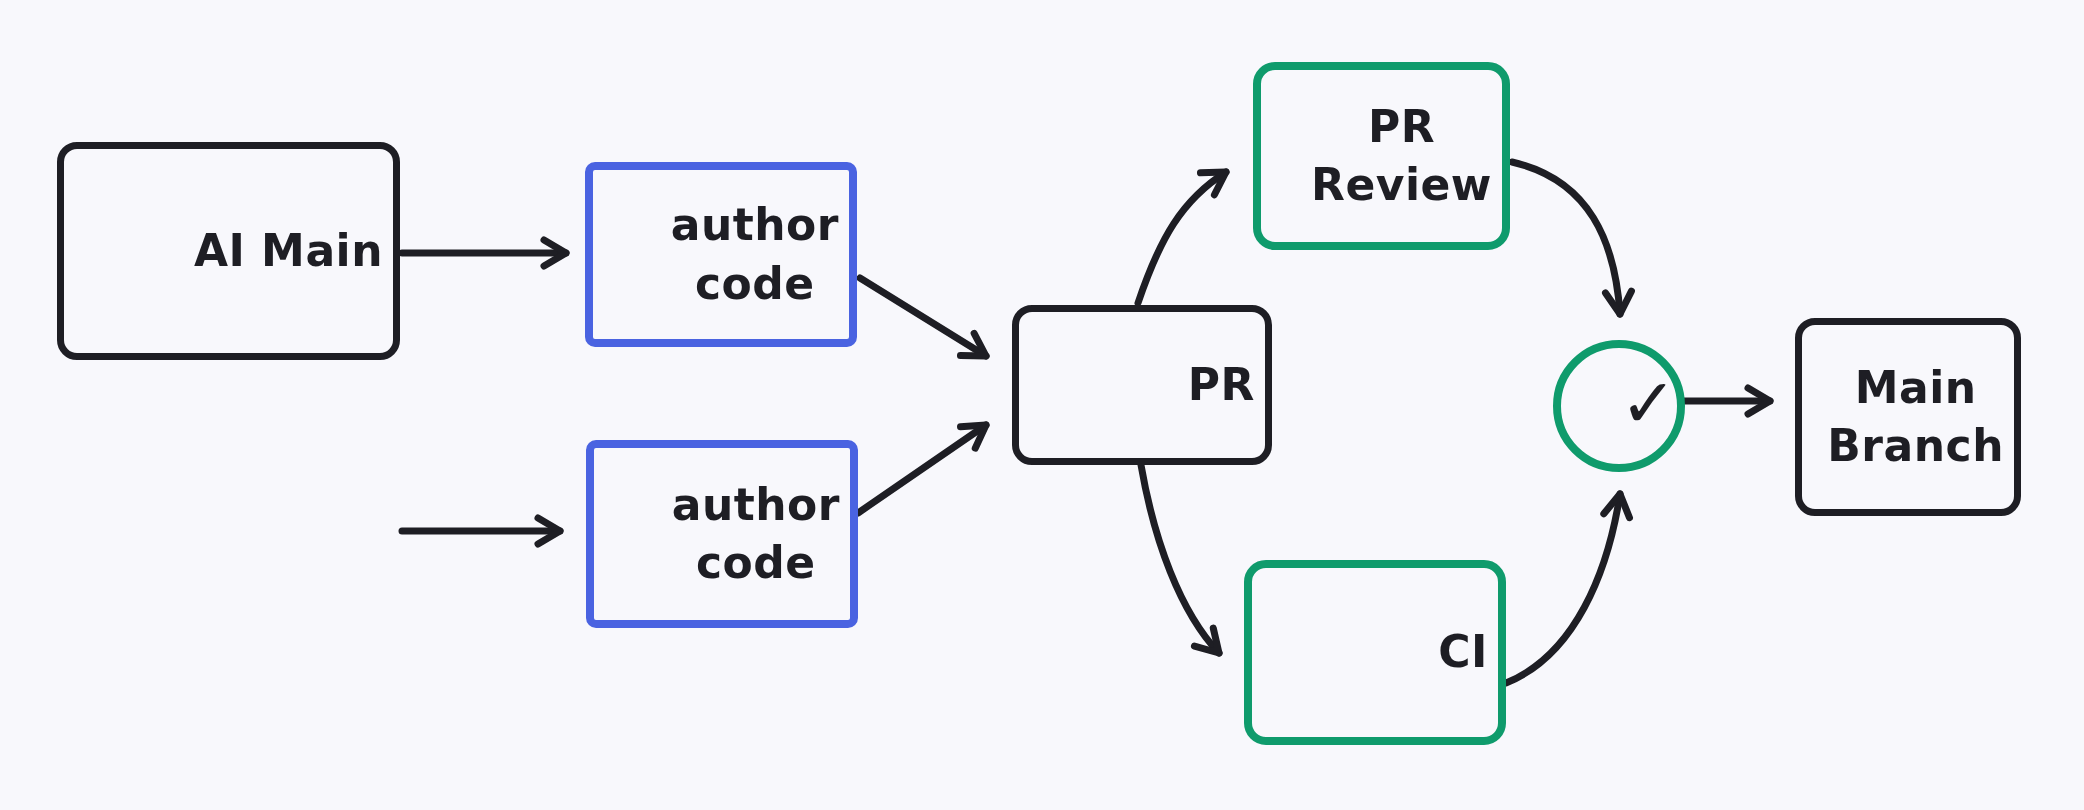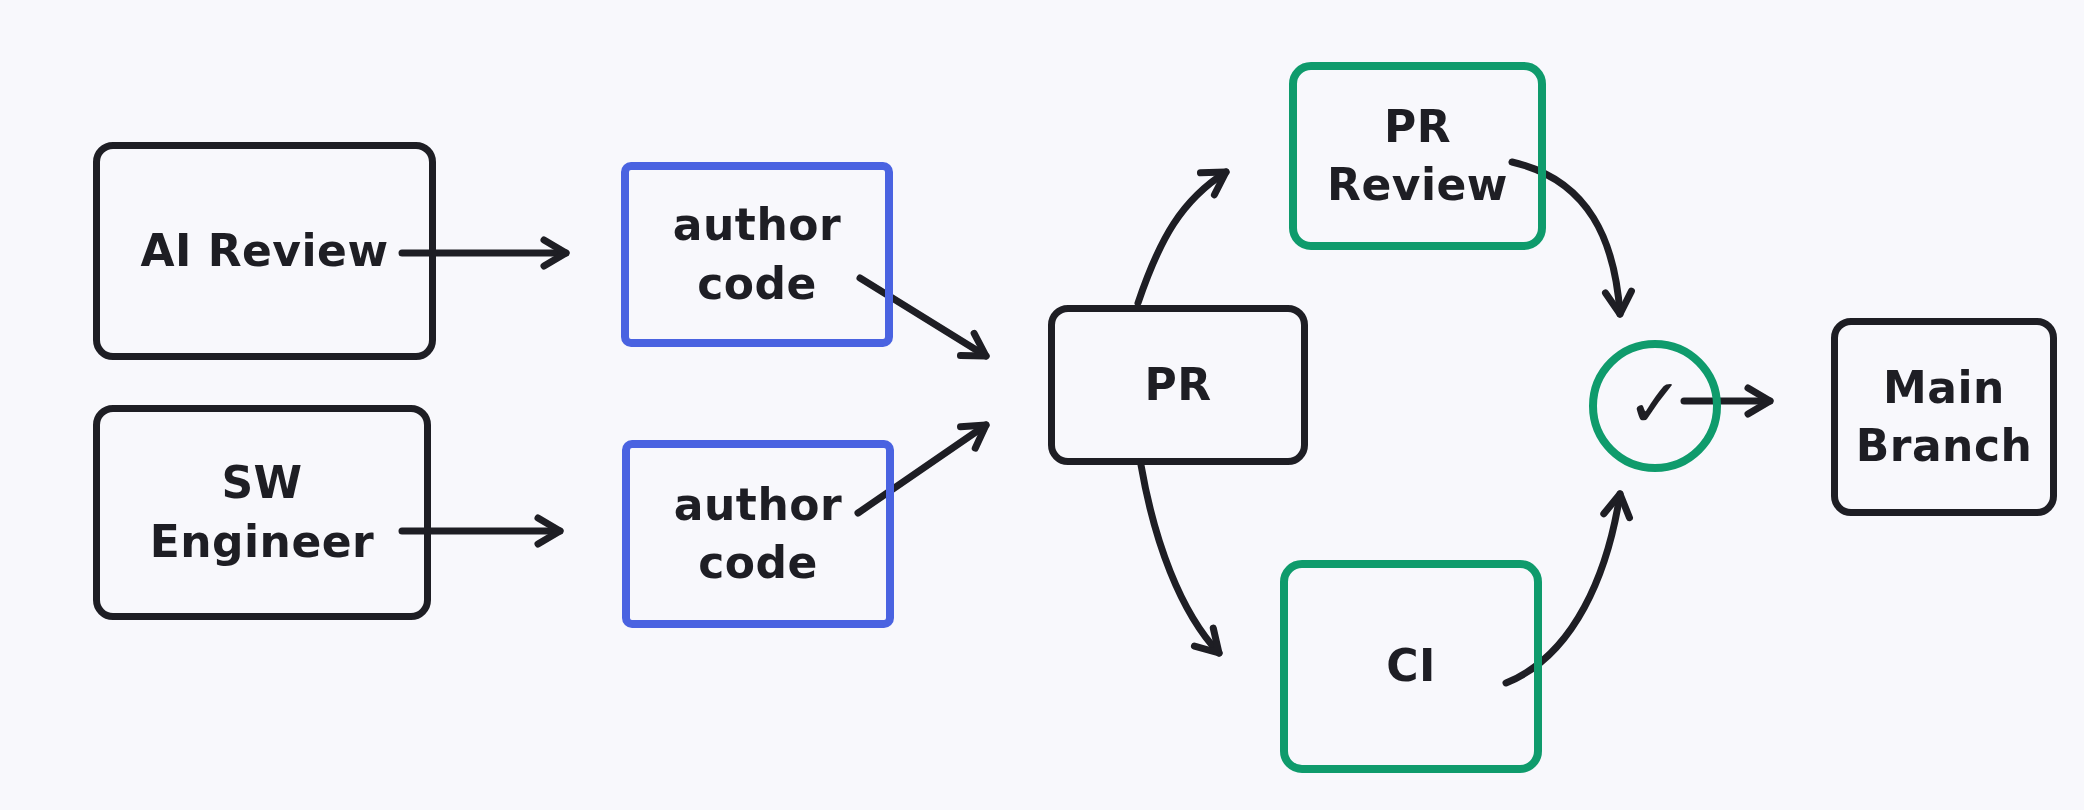--- a/index.html
+++ b/index.html
@@ -18,28 +18,27 @@
   .edges {
     position: absolute;
     left: 0; top: 0;
     width: 2084px; height: 810px;
   }
   .edges path { cursor: pointer; }
   .node {
     position: absolute;
     display: flex;
     align-items: center;
-    justify-content: center;
+    justify-content: flex-end;
     text-align: center;
     box-sizing: border-box;
     border: 7px solid #1e1e24;
     border-radius: 20px;
     background: transparent;
     cursor: pointer;
-    margin-left: 36px;
   }
   .node--blue  { border-color: #4a63e1; border-width: 8px; border-radius: 10px; }
   .node--green { border-color: #0f9b6c; border-width: 8px; border-radius: 22px; }
   .node__label {
     white-space: pre-line;
     font-size: 44px;
     font-weight: 700;
     line-height: 1.32;
     color: #1e1e24;
     letter-spacing: 0.5px;
@@ -74,48 +73,44 @@
       <path d="M 858 513 L 986 425" marker-end="url(#ah)"></path>
       <path d="M 1138 303 C 1160 238 1182 200 1226 172" marker-end="url(#ah)"></path>
       <path d="M 1512 162 C 1590 180 1615 242 1620 314" marker-end="url(#ah)"></path>
       <path d="M 1141 465 C 1154 540 1180 612 1219 653" marker-end="url(#ah)"></path>
       <path d="M 1506 683 C 1575 655 1608 572 1620 494" marker-end="url(#ah)"></path>
       <path d="M 1684 401 L 1770 401" marker-end="url(#ah)"></path>
     </g>
   </svg>
 
   <div class="node" style="left:57px; top:142px; width:343px; height:218px;">
-    <div class="node__label">AI Review</div>
+    <div class="node__label">AI Main</div>
   </div>
 
-  <div class="node" style="left:57px; top:405px; width:338px; height:215px;">
-    <div class="node__label">SW
-Engineer</div>
-  </div>
 
   <div class="node node--blue" style="left:585px; top:162px; width:272px; height:185px;">
     <div class="node__label">author
 code</div>
   </div>
 
   <div class="node node--blue" style="left:586px; top:440px; width:272px; height:188px;">
     <div class="node__label">author
 code</div>
   </div>
 
   <div class="node" style="left:1012px; top:305px; width:260px; height:160px;">
     <div class="node__label">PR</div>
   </div>
 
   <div class="node node--green" style="left:1253px; top:62px; width:257px; height:188px;">
     <div class="node__label">PR
 Review</div>
   </div>
 
-  <div class="node node--green" style="left:1244px; top:560px; width:262px; height:213px;">
+  <div class="node node--green" style="left:1244px; top:560px; width:262px; height:185px;">
     <div class="node__label">CI</div>
   </div>
 
   <div class="node node--green node--circle" style="left:1553px; top:340px; width:132px; height:132px;">
     <span class="check-glyph">✓</span>
   </div>
 
   <div class="node" style="left:1795px; top:318px; width:226px; height:198px;">
     <div class="node__label">Main
 Branch</div>

